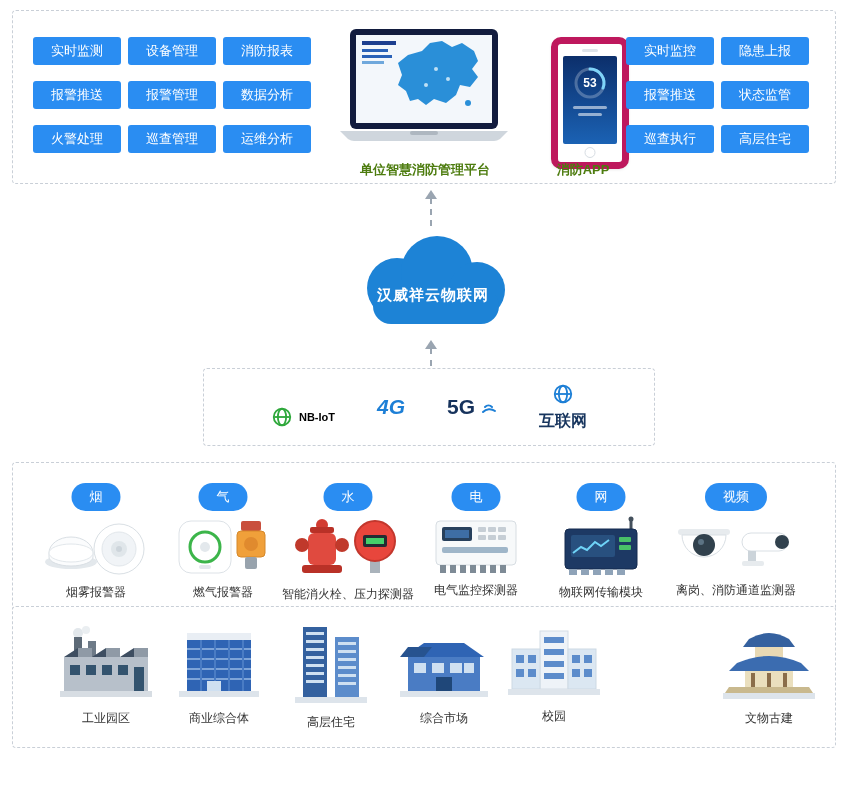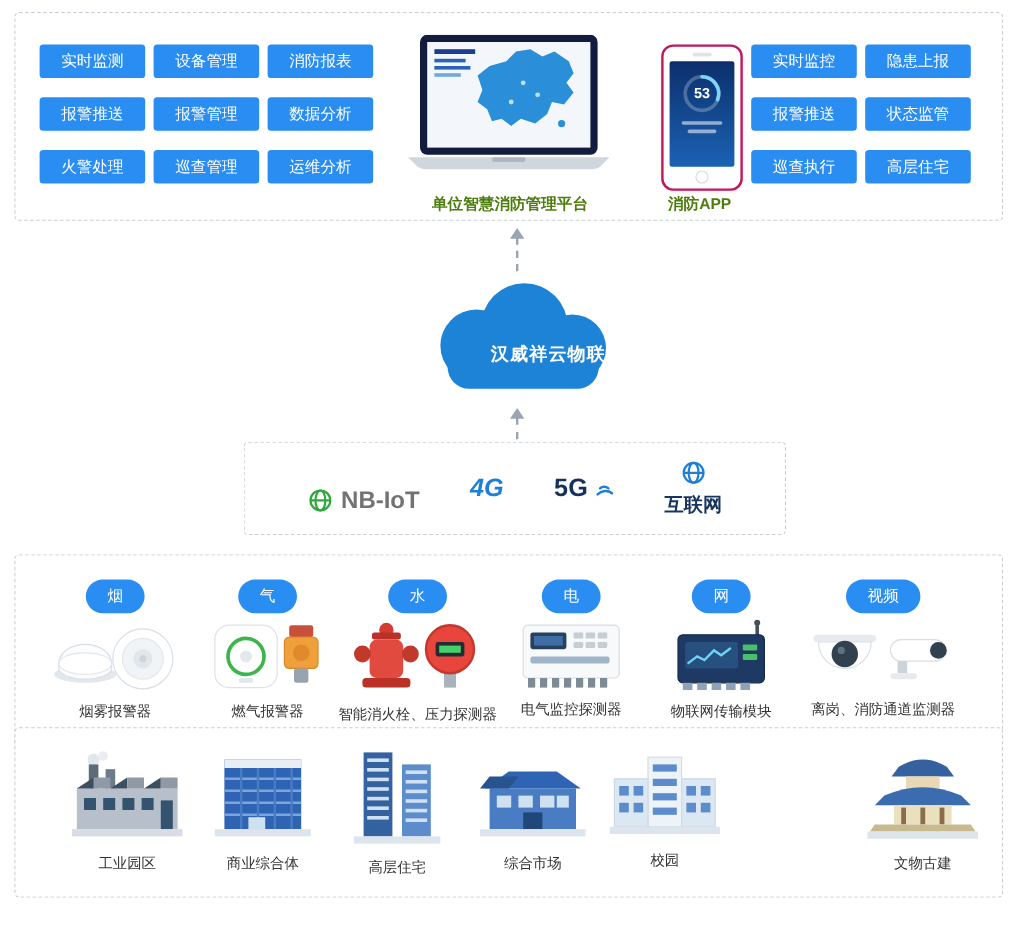--- a/index.html
+++ b/index.html
@@ -16,21 +16,21 @@
   .chip-grid.right{right:26px;top:26px;grid-template-columns:repeat(2,88px);}
   .chip{height:28px;background:#2a8df2;color:#fff;font-size:13px;border-radius:3px;
         display:flex;align-items:center;justify-content:center;cursor:pointer;white-space:nowrap;}
 
   .laptop{position:absolute;left:327px;top:18px;width:168px;}
   .caption{position:absolute;text-align:center;font-size:13px;font-weight:bold;color:#4d7c0f;white-space:nowrap;}
   .cap-laptop{left:312px;top:150px;width:200px;}
   .cap-phone{left:528px;top:150px;width:84px;}
 
   .phone{position:absolute;left:538px;top:26px;width:64px;height:118px;background:#fff;
-         border:2px solid #be185d;border-radius:10px;box-shadow:0 1px 3px rgba(0,0,0,.08);}
+         border:7px solid #be185d;border-radius:10px;box-shadow:0 1px 3px rgba(0,0,0,.08);}
   .phone-speaker{position:absolute;left:50%;top:5px;transform:translateX(-50%);
          width:16px;height:3px;border-radius:2px;background:#dfe4e9;}
   .phone-screen{position:absolute;left:5px;right:5px;top:12px;bottom:18px;border-radius:2px;
          background:linear-gradient(#0c2f6b,#1b62b4);overflow:hidden;}
   .gauge{position:relative;width:38px;height:38px;margin:8px auto 4px;}
   .gauge svg{position:absolute;left:0;top:0;}
   .gauge-val{position:absolute;left:0;top:0;width:38px;height:38px;display:flex;align-items:center;
          justify-content:center;color:#fff;font-size:12px;font-weight:bold;}
   .ph-line{height:3px;border-radius:2px;background:rgba(255,255,255,.55);margin:4px auto;}
   .ph-line.l1{width:34px;} .ph-line.l2{width:24px;}
@@ -38,26 +38,26 @@
          width:9px;height:9px;border:1px solid #d7dde3;border-radius:50%;}
 
   .flow-arrow{position:absolute;width:2px;}
   .flow-arrow .dash{position:absolute;left:0;top:8px;bottom:0;border-left:2px dashed #9aa5b1;}
   .flow-arrow .head{position:absolute;top:0;left:-5px;width:0;height:0;
          border-left:6px solid transparent;border-right:6px solid transparent;border-bottom:9px solid #9aa5b1;}
   .arrow1{left:430px;top:190px;height:36px;}
   .arrow2{left:430px;top:340px;height:26px;}
 
   .cloud{position:absolute;left:345px;top:228px;width:176px;height:110px;}
-  .cloud-label{position:absolute;left:0;top:58px;width:100%;text-align:right;color:#fff;
+  .cloud-label{position:absolute;left:0;top:58px;width:100%;text-align:center;color:#fff;
          font-size:15px;font-weight:bold;letter-spacing:1px;}
 
   .net-row{display:flex;align-items:center;justify-content:center;gap:42px;height:100%;}
   .net-item{display:flex;align-items:center;gap:6px;font-weight:bold;}
-  .nbiot{color:#737373;font-size:20px;margin-top:20px;}
+  .nbiot{color:#000000;font-size:11px;margin-top:20px;}
   .g4{color:#1d7fd6;font-size:21px;font-style:italic;}
   .g5{color:#16325c;font-size:21px;}
   .inet{color:#17355e;font-size:16px;flex-direction:column;}
 
   .pill{position:absolute;top:20px;transform:translateX(-50%);background:#2a8df2;color:#fff;
         font-size:13px;padding:5px 18px;border-radius:14px;white-space:nowrap;cursor:pointer;}
   .dev{position:absolute;top:52px;transform:translateX(-50%);text-align:center;}
   .dev-label,.bld-label{font-size:12px;color:#333;margin-top:3px;white-space:nowrap;}
   .bld{position:absolute;top:16px;transform:translateX(-50%);text-align:center;}
 </style>

